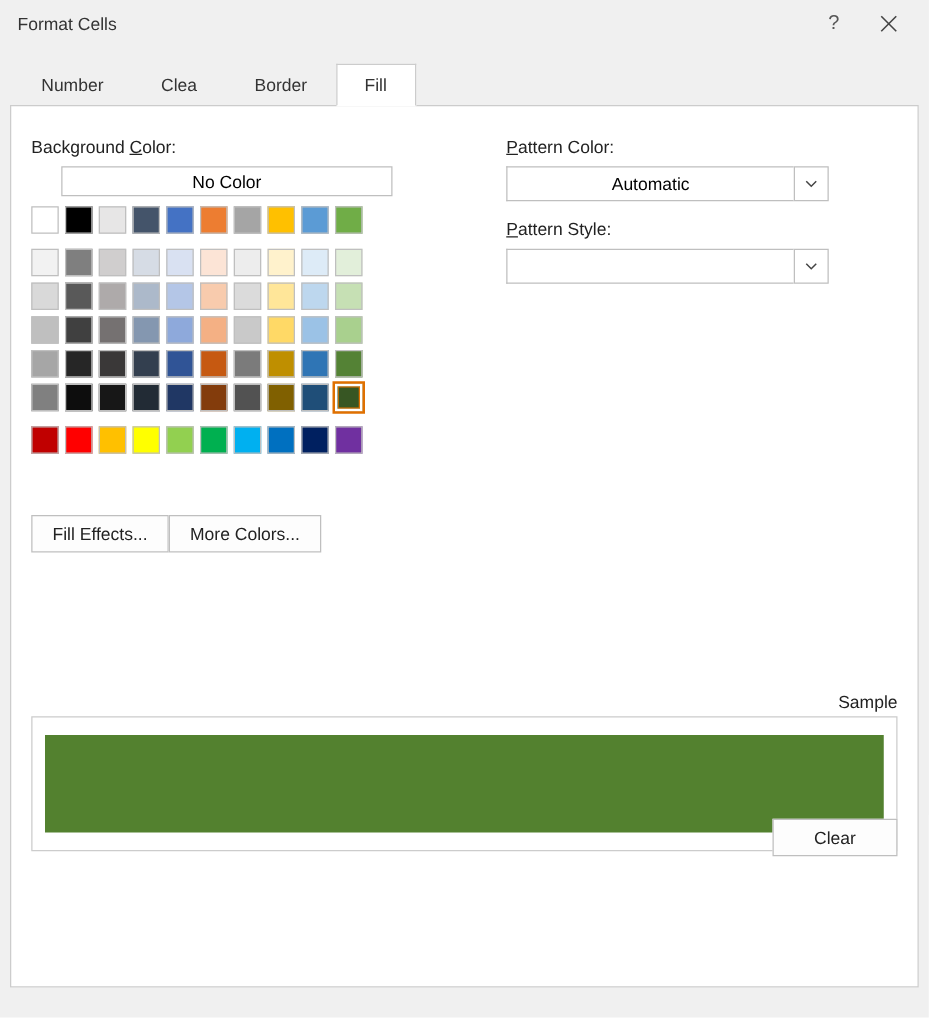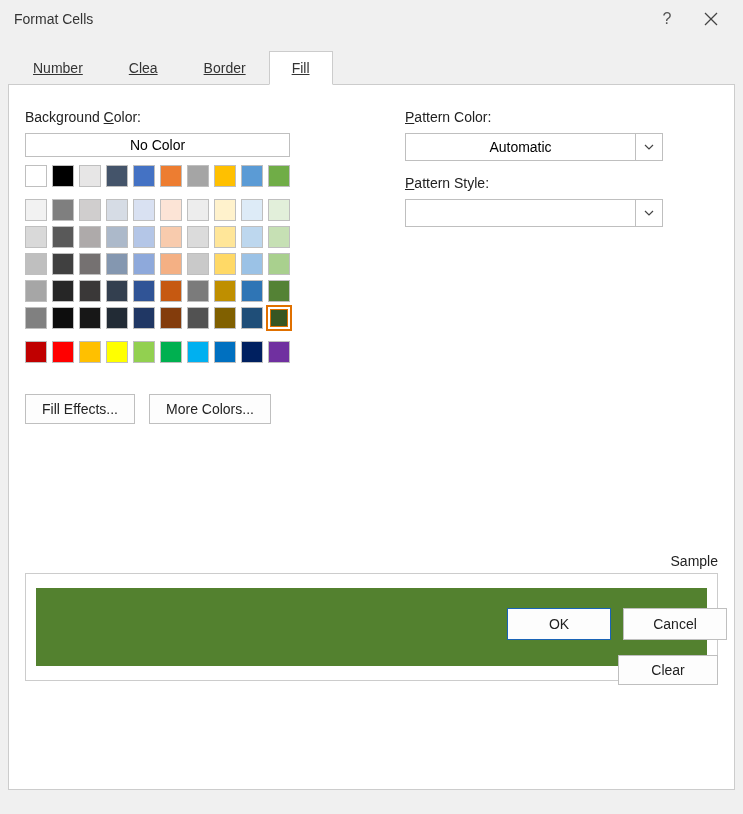--- a/index.html
+++ b/index.html
@@ -5,33 +5,33 @@
   * { box-sizing: border-box; font-family: "Segoe UI", Arial, sans-serif; }
   body { margin: 0; background: #f0f0f0; width: 743px; height: 814px; overflow: hidden; }
   .dialog { width: 743px; height: 652px; background: #f0f0f0; position: relative; }
   .titlebar { display: flex; align-items: center; height: 38px; padding: 0 10px 0 14px; }
   .titlebar .title { font-size: 14px; color: #333; }
   .titlebar .spacer { flex: 1; }
   .titlebar .help { width: 44px; text-align: center; font-size: 16px; color: #555; cursor: pointer; }
   .titlebar .close { width: 44px; text-align: center; cursor: pointer; display:flex; align-items:center; justify-content:center; }
   .titlebar .close svg { width: 14px; height: 14px; }
   .tabs { display: flex; padding-left: 10px; margin-top: 12px; position: relative; }
-  .tab { padding: 8px 22px; font-size: 14px; color: #333; border: 1px solid transparent; cursor: pointer; position: relative; top: 1px; background: transparent; text-decoration: underline; }
+  .tab { padding: 8px 22px; font-size: 14px; color: #333; border: 1px solid transparent; cursor: pointer; position: relative; top: 1px; background: transparent; }
   .tab.active { background: #ffffff; border: 1px solid #cccccc; border-bottom: 1px solid #ffffff; z-index: 2; }
   .tabpanel { border: 1px solid #cccccc; background: #ffffff; margin: 0 8px 8px 8px; padding: 24px 16px 20px 16px; height: 706px; position: relative; }
   .content-cols { display: flex; gap: 60px; }
   .col-left { width: 320px; }
   .col-right { flex: 1; }
   .label { font-size: 14px; color: #222; margin-bottom: 8px; }
   .label .ul { text-decoration: underline; }
-  .no-color { border: 1px solid #bfbfbf; background: #fff; width: 265px; height: 24px; display: flex; align-items: center; justify-content: center; font-size: 14px; cursor: pointer; margin-bottom: 8px;}
+  .no-color { border: 1px solid #bfbfbf; background: #fff; width: 265px; height: 24px; display: flex; align-items: center; justify-content: center; font-size: 14px; cursor: pointer; margin-bottom: 8px; margin-left: 24px;}
   .swatch-group { display: grid; grid-template-columns: repeat(10, 22px); grid-auto-rows: 22px; gap: 5px; margin-bottom: 12px; width: 265px; }
   .swatch { width: 22px; height: 22px; border: 1px solid #bfbfbf; cursor: pointer; }
   .swatch.selected { outline: 2px solid #e07000; outline-offset: 0px; border: 2px solid #fff; box-shadow: 0 0 0 1px #e07000 inset; }
-  .buttons-row { display: flex; gap: 14px; margin-top: 31px; }
+  .buttons-row { display: flex; margin-top: 49px; }
   .btn { border: 1px solid #bfbfbf; background: #fdfdfd; padding: 6px 16px; font-size: 14px; color: #222; cursor: pointer; min-width: 100px; text-align:center; }
   .dropdown { display: flex; width: 258px; height: 28px; margin-bottom: 14px; }
   .dropdown .dd-text { flex: 1; border: 1px solid #bfbfbf; border-right: none; display: flex; align-items: center; justify-content: center; font-size: 14px; background:#fff; }
   .dropdown .dd-btn { width: 28px; border: 1px solid #bfbfbf; display: flex; align-items: center; justify-content: center; cursor: pointer; background:#fff;}
   .dropdown .dd-btn svg { width: 10px; height: 10px; }
   .sample-area { position: absolute; left: 16px; right: 16px; top: 468px; text-align: right; }
   .sample-label { font-size: 14px; color: #222; margin-bottom: 4px; }
   .sample-box { border: 1px solid #cccccc; padding: 14px 10px 14px 10px; height: 108px; }
   .sample-fill { width: 100%; height: 78px; background: #53812f; }
   .clear-row { position: absolute; right: 16px; top: 570px; }
@@ -179,17 +179,13 @@
       <div class="sample-box">
         <div class="sample-fill" id="sample-fill" style="background: rgb(83, 129, 47);"></div>
       </div>
     </div>
 
     <div class="clear-row">
       <div class="btn"><span>Clea</span><span class="ul">r</span></div>
     </div>
   </div>
 
-  <div class="dialog-buttons">
-    <div class="btn primary">OK</div>
-    <div class="btn">Cancel</div>
-  </div>
 </div>
 
 </body></html>

